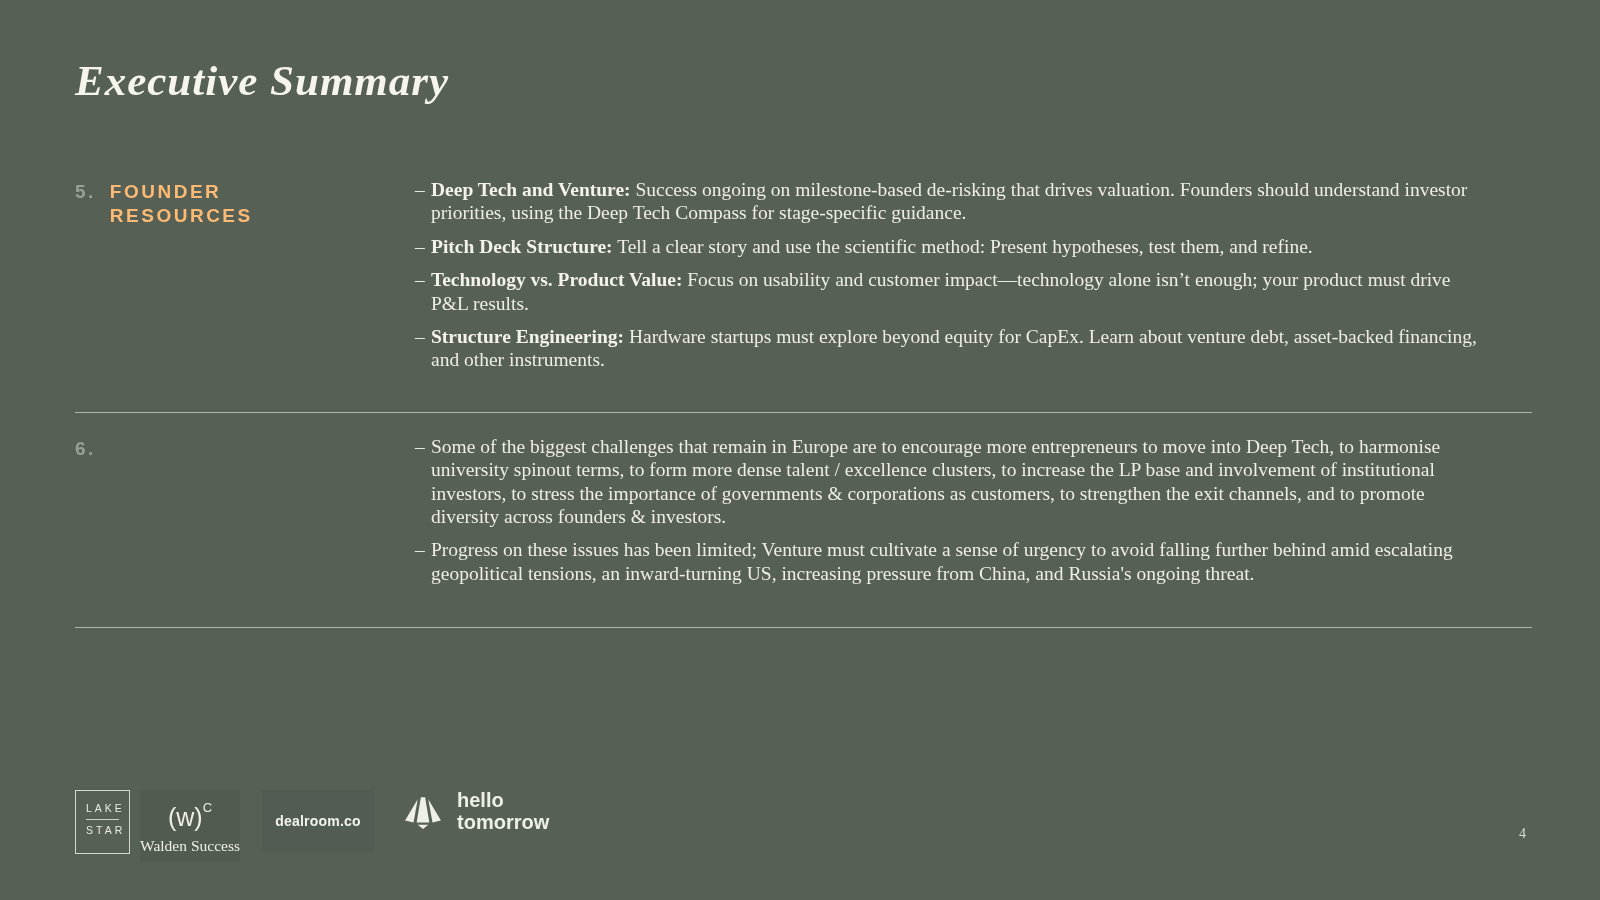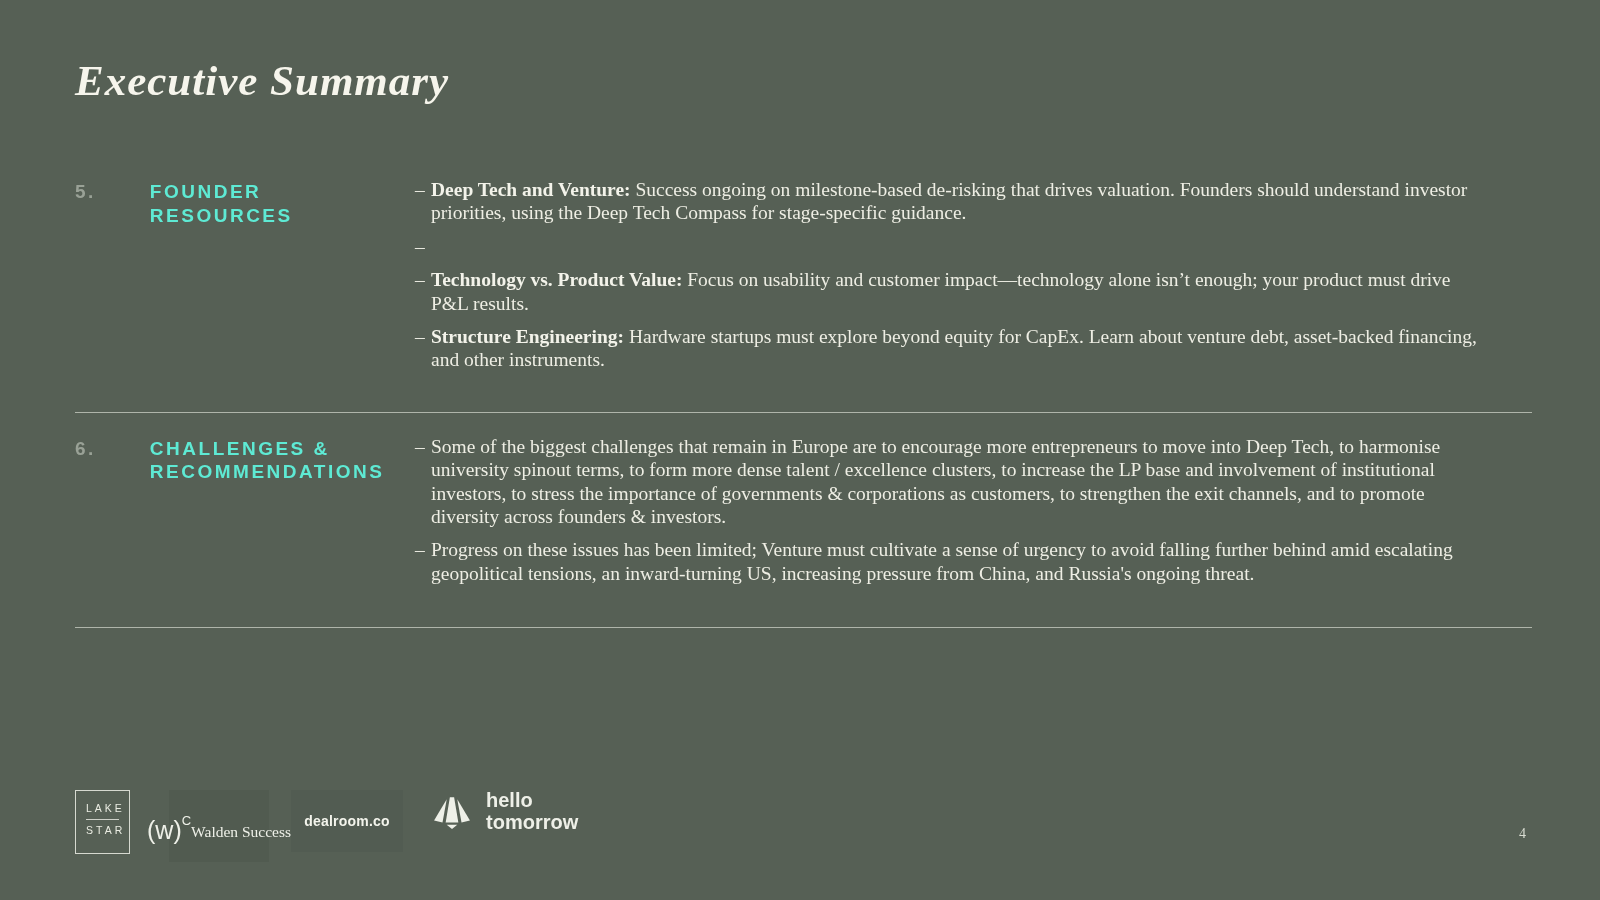--- a/index.html
+++ b/index.html
@@ -48,23 +48,22 @@
     line-height: 1.25;
     letter-spacing: 2.5px;
     padding-top: 2px;
   }
   .section-number {
     color: #99a196;
     margin-right: 14px;
     flex: 0 0 auto;
   }
   .section-heading {
-    color: #5eead4;
+    color: #fdba74;
     max-width: 258px;
-    margin-left: 40px;
   }
   .section-bullets {
     flex: 1 1 auto;
     padding-right: 42px;
   }
   .bullet {
     display: flex;
     align-items: flex-start;
     margin-bottom: 10px;
   }
@@ -110,26 +109,26 @@
     color: #eaece2;
     line-height: 1.1;
   }
   .lakestar-sep {
     width: 33px;
     height: 1px;
     background: rgba(236, 238, 230, 0.8);
     margin: 4px 0 5px 0;
   }
   .logo-walden {
-    margin-left: 39px;
+    margin-left: 10px;
     width: 100px;
     height: 72px;
     background: rgba(0, 0, 0, 0.05);
     display: flex;
-    flex-direction: row;
+    flex-direction: column;
     align-items: center;
     justify-content: center;
     color: #eef0e8;
     padding-top: 4px;
   }
   .walden-symbol {
     font-family: "Liberation Sans", sans-serif;
     font-size: 25px;
     font-weight: 400;
     line-height: 1;
@@ -194,38 +193,38 @@
         <span class="section-number">5.</span>
         <span class="section-heading">FOUNDER RESOURCES</span>
       </div>
       <div class="section-bullets">
         <div class="bullet">
           <span class="bullet-dash">–</span>
           <p class="bullet-text"><span class="bullet-lead">Deep Tech and Venture:</span> <span>Success ongoing on milestone-based de-risking that drives valuation. Founders should understand investor priorities, using the Deep Tech Compass for stage-specific guidance.</span></p>
         </div>
         <div class="bullet">
           <span class="bullet-dash">–</span>
+          <p class="bullet-text"><span class="bullet-lead">Pitch Deck Structure:</span> <span>Tell a clear story and use the scientific method: Present hypotheses, test them, and refine.</span></p>
         </div>
         <div class="bullet">
           <span class="bullet-dash">–</span>
           <p class="bullet-text"><span class="bullet-lead">Technology vs. Product Value:</span> <span>Focus on usability and customer impact—technology alone isn’t enough; your product must drive P&amp;L results.</span></p>
         </div>
         <div class="bullet">
           <span class="bullet-dash">–</span>
           <p class="bullet-text"><span class="bullet-lead">Structure Engineering:</span> <span>Hardware startups must explore beyond equity for CapEx. Learn about venture debt, asset-backed financing, and other instruments.</span></p>
         </div>
       </div>
     </div>
 
     <div class="divider"></div>
 
     <div class="section-row">
       <div class="section-left">
         <span class="section-number">6.</span>
-        <span class="section-heading">CHALLENGES &amp; RECOMMENDATIONS</span>
       </div>
       <div class="section-bullets">
         <div class="bullet">
           <span class="bullet-dash">–</span>
           <p class="bullet-text"><span>Some of the biggest challenges that remain in Europe are to encourage more entrepreneurs to move into Deep Tech, to harmonise university spinout terms, to form more dense talent / excellence clusters, to increase the LP base and involvement of institutional investors, to stress the importance of governments &amp; corporations as customers, to strengthen the exit channels, and to promote diversity across founders &amp; investors.</span></p>
         </div>
         <div class="bullet">
           <span class="bullet-dash">–</span>
           <p class="bullet-text"><span>Progress on these issues has been limited; Venture must cultivate a sense of urgency to avoid falling further behind amid escalating geopolitical tensions, an inward-turning US, increasing pressure from China, and Russia's ongoing threat.</span></p>
         </div>

